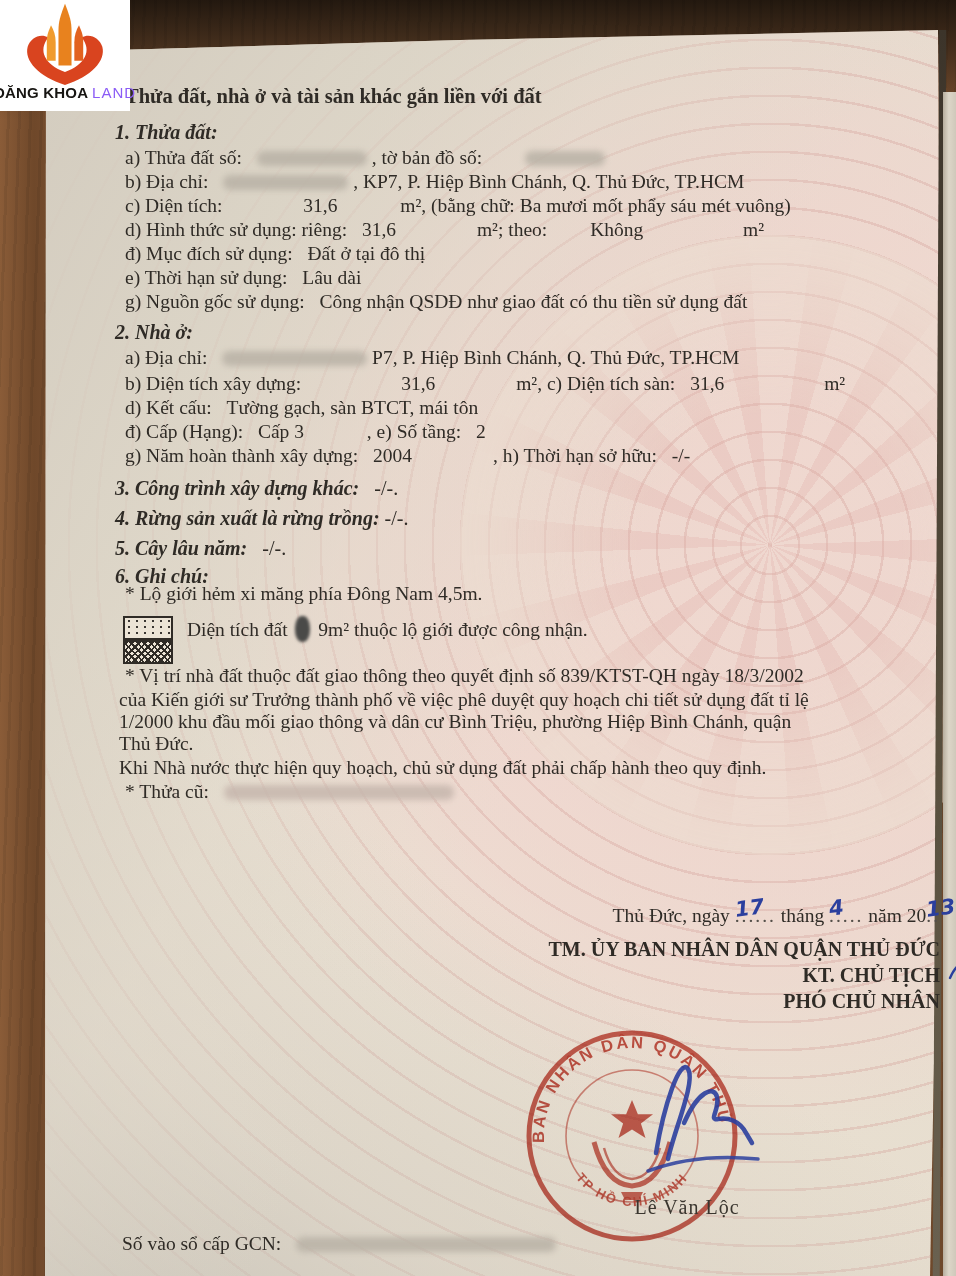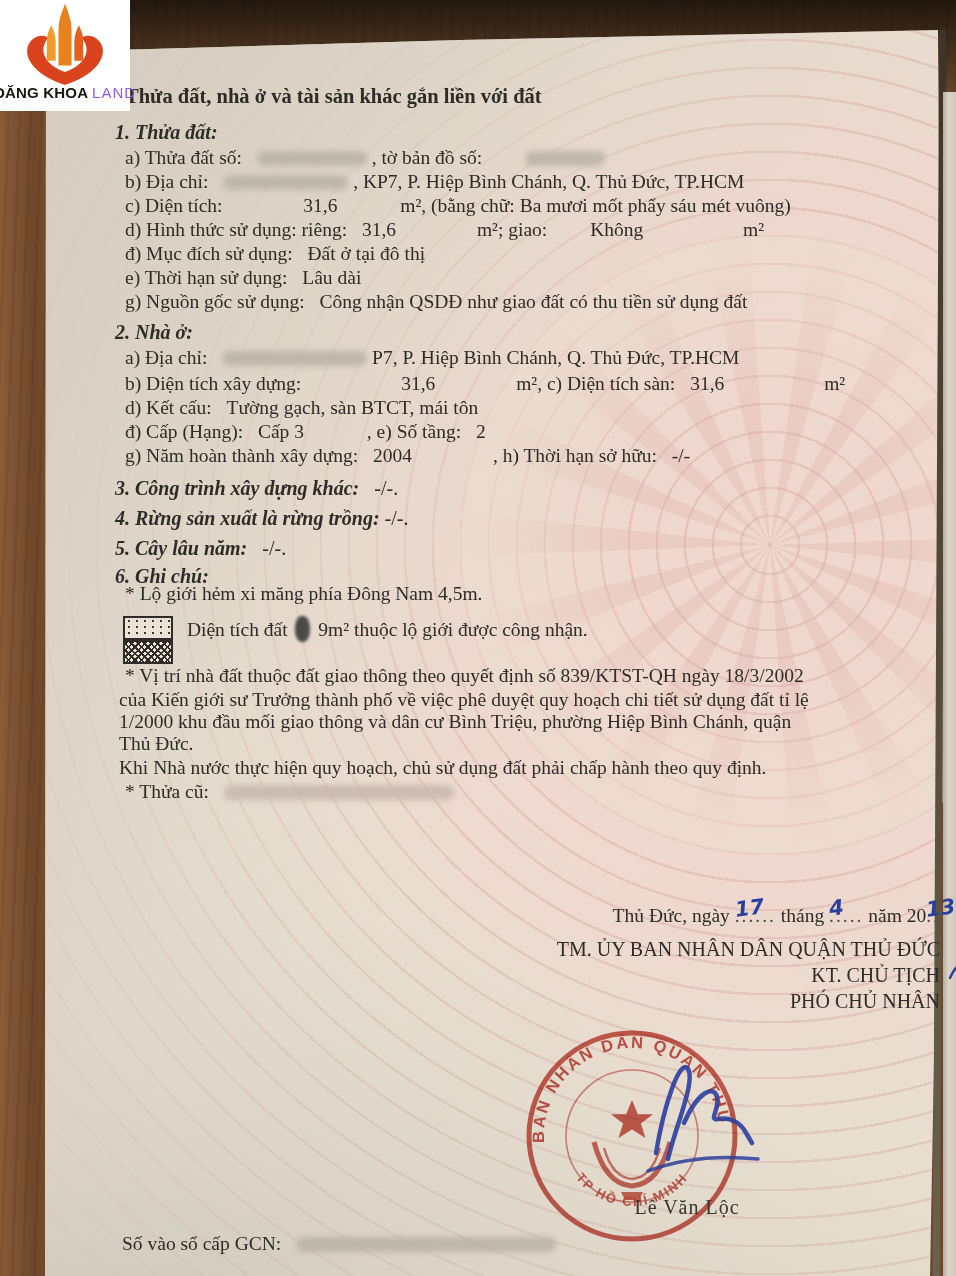--- a/index.html
+++ b/index.html
@@ -54,21 +54,21 @@
   .sym.dots{background-image:radial-gradient(circle, #3a3632 1.1px, rgba(0,0,0,0) 1.5px);background-size:8px 6px;}
   .sym.hatch{background-image:repeating-linear-gradient(45deg, rgba(0,0,0,0) 0 3px, #2f2b26 3px 4.6px),
              repeating-linear-gradient(-45deg, rgba(0,0,0,0) 0 3px, #2f2b26 3px 4.6px);}
   
   .signblk{position:absolute;left:448px;top:905px;width:492px;z-index:4;text-align:right;color:#2f2b26;}
   .dateline{font-size:19.5px;}
   .dots{letter-spacing:2px;color:#55504a;}
   .slot{position:relative;display:inline-block;}
   .hw{position:absolute;left:0;top:-9px;font-family:"DejaVu Sans", sans-serif;font-style:italic;
       font-weight:bold;color:#2b3f9e;font-size:21px;transform:rotate(-7deg);white-space:nowrap;}
-  .signblk .b{font-weight:normal;font-size:20px;line-height:26px;}
+  .signblk .b{font-weight:bold;font-size:20px;line-height:26px;}
   .ktrow{position:relative;}
   .ktmark{position:absolute;margin-left:6px;top:-6px;}
   .stampwrap{position:absolute;left:518px;top:1022px;width:228px;height:228px;z-index:4;
              mix-blend-mode:multiply;opacity:.92;}
   .sig{position:absolute;left:618px;top:1035px;width:190px;height:160px;z-index:5;}
   .signer{position:absolute;left:577px;top:1196px;width:220px;text-align:center;z-index:4;
           font-size:20px;color:#3a362f;letter-spacing:1px;}
   .footer{position:absolute;left:122px;top:1233px;z-index:3;font-size:19.5px;color:#2f2b26;white-space:nowrap;}
 </style>
 </head>
@@ -109,21 +109,21 @@
     </div>
     <div class="l" style="left:10px;top:116px">
       <span>c) Diện tích:</span>
       <span class="g4">31,6</span>
       <span class="g3">m²,</span>
       <span>(bằng chữ: Ba mươi mốt phẩy sáu mét vuông)</span>
     </div>
     <div class="l" style="left:10px;top:140px">
       <span>d) Hình thức sử dụng: riêng:</span>
       <span class="g1">31,6</span>
-      <span class="g4">m²; giao:</span>
+      <span class="g4">m²; theo:</span>
       <span class="g2">Không</span>
       <span class="g5">m²</span>
     </div>
     <div class="l" style="left:10px;top:164px">
       <span>đ) Mục đích sử dụng:</span>
       <span class="g1">Đất ở tại đô thị</span>
     </div>
     <div class="l" style="left:10px;top:188px">
       <span>e) Thời hạn sử dụng:</span>
       <span class="g1">Lâu dài</span>

